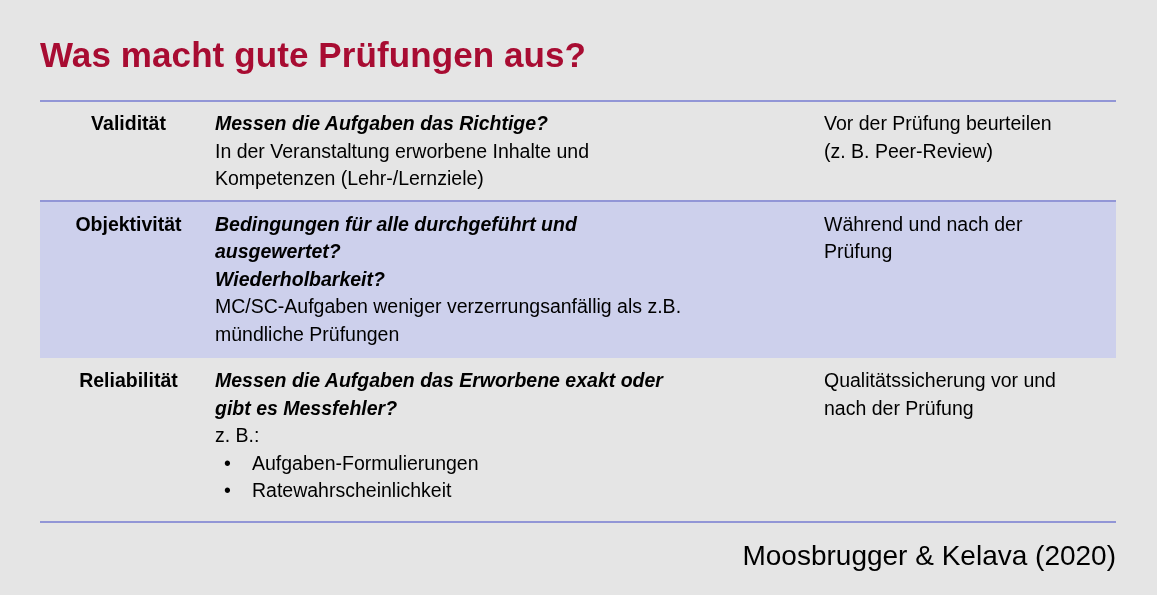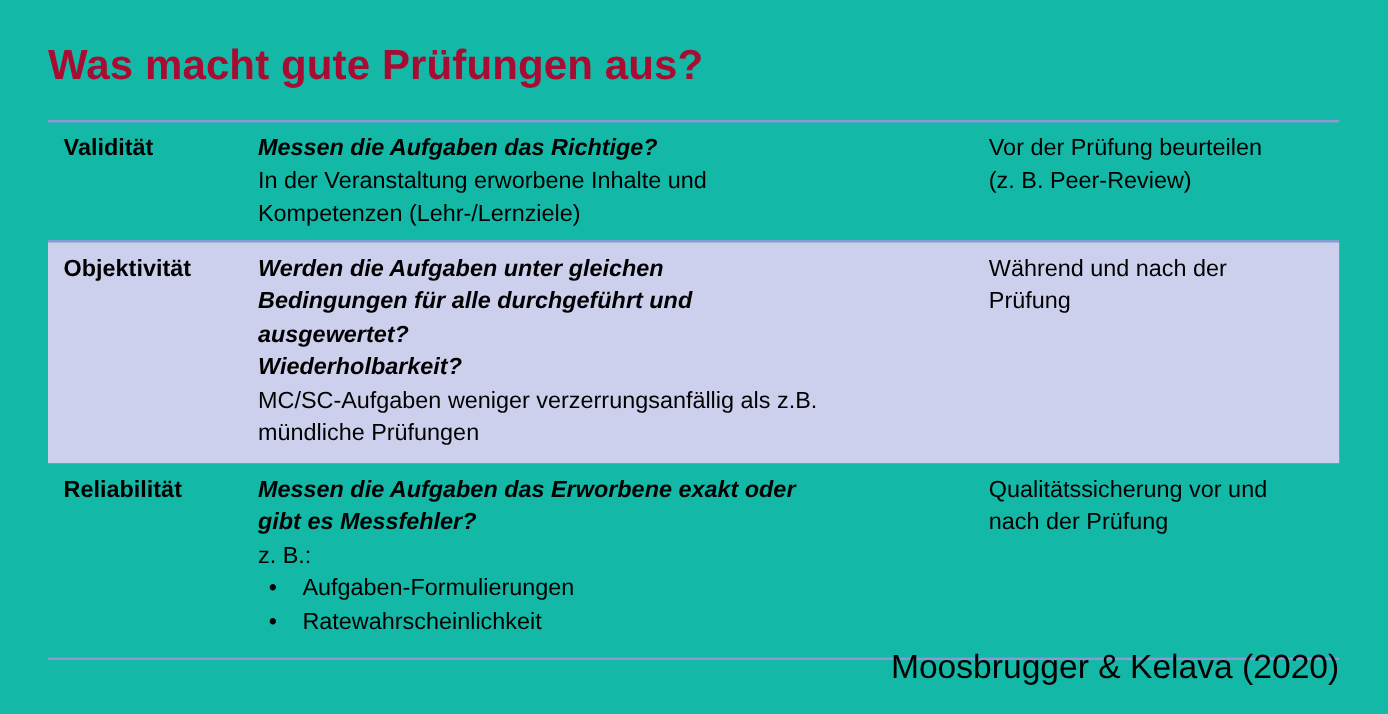--- a/index.html
+++ b/index.html
@@ -14,21 +14,21 @@
     overflow: hidden;
     font-family: "Liberation Sans", sans-serif;
     color: #000000;
     -webkit-font-smoothing: antialiased;
   }
 
   .slide {
     position: relative;
     width: 1157px;
     height: 595px;
-    background: #14b8a6;
+    background: #e5e5e5;
     box-sizing: border-box;
   }
 
   
   .slide-title {
     position: absolute;
     left: 40px;
     top: 34px;
     font-size: 35px;
     font-weight: bold;
@@ -63,20 +63,21 @@
     background: #CDD0EC;
   }
 
   .col-term {
     flex: 0 0 170px;
     box-sizing: border-box;
     padding: 9px 6px 9px 13px;
     font-size: 19.5px;
     font-weight: bold;
     line-height: 27px;
+    text-align: center;
   }
   .col-desc {
     flex: 0 0 600px;
     box-sizing: border-box;
     padding: 9px 10px 9px 5px;
     font-size: 19.5px;
     line-height: 27.5px;
   }
   .col-when {
     flex: 1 1 auto;
@@ -157,21 +158,20 @@
         <div>Vor der Prüfung beurteilen</div>
         <div>(z. B. Peer-Review)</div>
       </div>
     </div>
 
     <div class="rule"></div>
 
     <div class="row row-2 shaded">
       <div class="col-term">Objektivität</div>
       <div class="col-desc">
-        <div class="strong-line">Werden die Aufgaben unter gleichen</div>
         <div class="strong-line">Bedingungen für alle durchgeführt und</div>
         <div class="strong-line">ausgewertet?</div>
         <div class="strong-line">Wiederholbarkeit?</div>
         <div class="plain-line">MC/SC-Aufgaben weniger verzerrungsanfällig als z.B.</div>
         <div class="plain-line">mündliche Prüfungen</div>
       </div>
       <div class="col-when">
         <div>Während und nach der</div>
         <div>Prüfung</div>
       </div>

